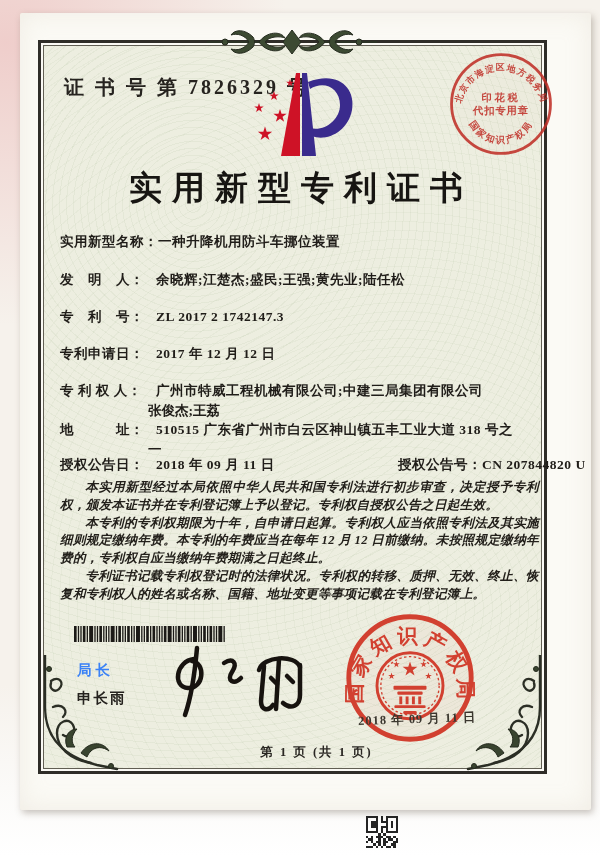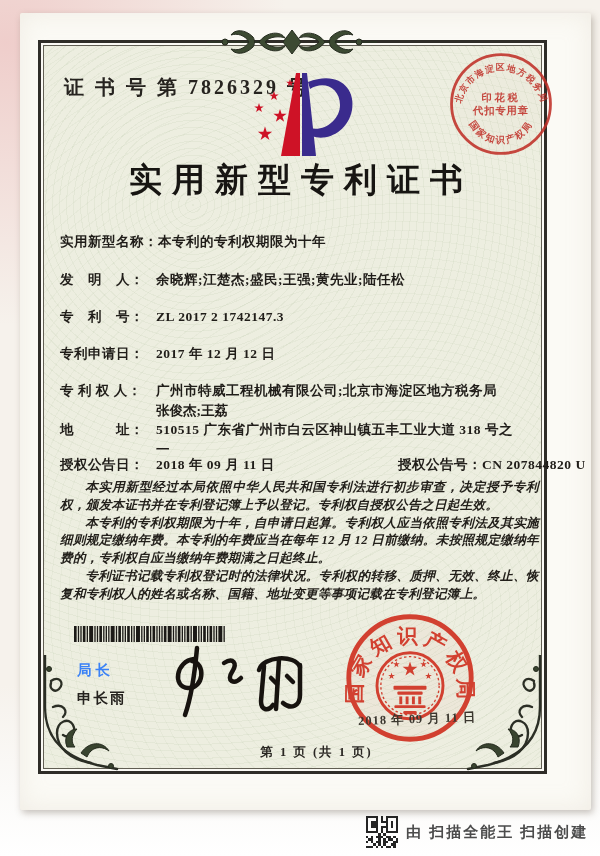--- a/index.html
+++ b/index.html
@@ -34,28 +34,28 @@
       repeating-radial-gradient(circle at 72% 78%, rgba(148,172,128,.08) 0 1px, transparent 1px 9px);
   }
 
   .abs { position:absolute; }
 
   .cert-no { left:64px; top:74px; font-size:20px; font-weight:700; letter-spacing:3px; color:#26231f; }
 
   .logo { left:250px; top:70px; width:108px; height:90px; }
 
   .title {
-    left:38px; top:158px; width:509px; text-align:center;
+    left:38px; top:166px; width:509px; text-align:center;
     font-size:33px; font-weight:700; letter-spacing:10px; color:#171512;padding-left:17px;
   }
 
   .row { left:60px; width:480px; font-size:13.5px; font-weight:700; color:#201d19; white-space:nowrap; }
   .row .lab { display:inline-block; min-width:96px; letter-spacing:.5px; }
   .row .val { letter-spacing:.5px; }
-  .row2 { left:156px; font-size:13.5px; font-weight:700; color:#201d19; }
+  .row2 { left:148px; font-size:13.5px; font-weight:700; color:#201d19; }
 
   .grant-right { left:338px; top:0; }
 
   .paras { left:60px; top:479px; width:479px; font-size:12.6px; line-height:17.8px;
     font-style:italic; font-weight:600; color:#23201b; letter-spacing:.3px; text-align:justify; }
   .paras p { text-indent:2em; }
 
   .barcode { left:74px; top:626px; width:152px; height:16px; }
 
   .director-title { left:77px; top:661px; font-size:14.5px; font-weight:700; letter-spacing:4px; color:#3b82f6; }
@@ -162,33 +162,33 @@
     <text x="0" y="-3" text-anchor="middle" font-size="11" font-weight="700" fill="#c03028" letter-spacing="3">印花税</text>
     <text x="0" y="11" text-anchor="middle" font-size="11" font-weight="700" fill="#c03028" letter-spacing="1">代扣专用章</text>
     <text font-size="10" font-weight="700" fill="#c03028" letter-spacing="2">
       <textPath href="#taxArcBot" startOffset="50%" text-anchor="middle">国家知识产权局</textPath>
     </text>
   </svg>
 
   <div class="abs title">实用新型专利证书</div>
 
   <div class="abs row" style="top:233px">
-    <span class="lab">实用新型名称：</span><span class="val">本专利的专利权期限为十年</span>
+    <span class="lab">实用新型名称：</span><span class="val">一种升降机用防斗车挪位装置</span>
   </div>
   <div class="abs row" style="top:271px">
     <span class="lab">发　明　人：</span><span class="val">余晓辉;江楚杰;盛民;王强;黄先业;陆任松</span>
   </div>
   <div class="abs row" style="top:308px">
     <span class="lab">专　利　号：</span><span class="val">ZL 2017 2 1742147.3</span>
   </div>
   <div class="abs row" style="top:345px">
     <span class="lab">专利申请日：</span><span class="val">2017 年 12 月 12 日</span>
   </div>
   <div class="abs row" style="top:382px">
-    <span class="lab">专 利 权 人：</span><span class="val">广州市特威工程机械有限公司;北京市海淀区地方税务局</span>
+    <span class="lab">专 利 权 人：</span><span class="val">广州市特威工程机械有限公司;中建三局集团有限公司</span>
   </div>
   <div class="abs row2" style="top:402px">张俊杰;王荔</div>
   <div class="abs row" style="top:421px">
     <span class="lab">地　　　址：</span><span class="val">510515 广东省广州市白云区神山镇五丰工业大道 318 号之</span>
   </div>
   <div class="abs row2" style="top:441px">一</div>
   <div class="abs row" style="top:456px">
     <span class="lab">授权公告日：</span><span class="val">2018 年 09 月 11 日</span>
     <span class="abs grant-right"><span class="lab" style="min-width:0">授权公告号：</span><span class="val">CN 207844820 U</span></span>
   </div>
@@ -388,15 +388,14 @@
         <rect x="11" y="11" width="1" height="1" fill="#242424"></rect>
         <rect x="0" y="12" width="1" height="1" fill="#242424"></rect>
         <rect x="1" y="12" width="1" height="1" fill="#242424"></rect>
         <rect x="2" y="12" width="1" height="1" fill="#242424"></rect>
         <rect x="4" y="12" width="1" height="1" fill="#242424"></rect>
         <rect x="6" y="12" width="1" height="1" fill="#242424"></rect>
         <rect x="8" y="12" width="1" height="1" fill="#242424"></rect>
         <rect x="9" y="12" width="1" height="1" fill="#242424"></rect>
         <rect x="11" y="12" width="1" height="1" fill="#242424"></rect>
       </svg>
-    <span class="scan-text">由 扫描全能王 扫描创建</span>
   </div>
 </div>
 
 </body></html>

